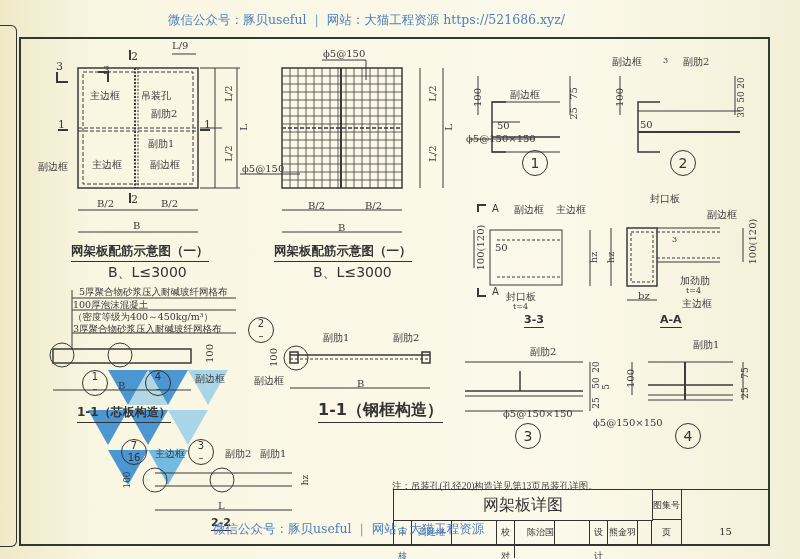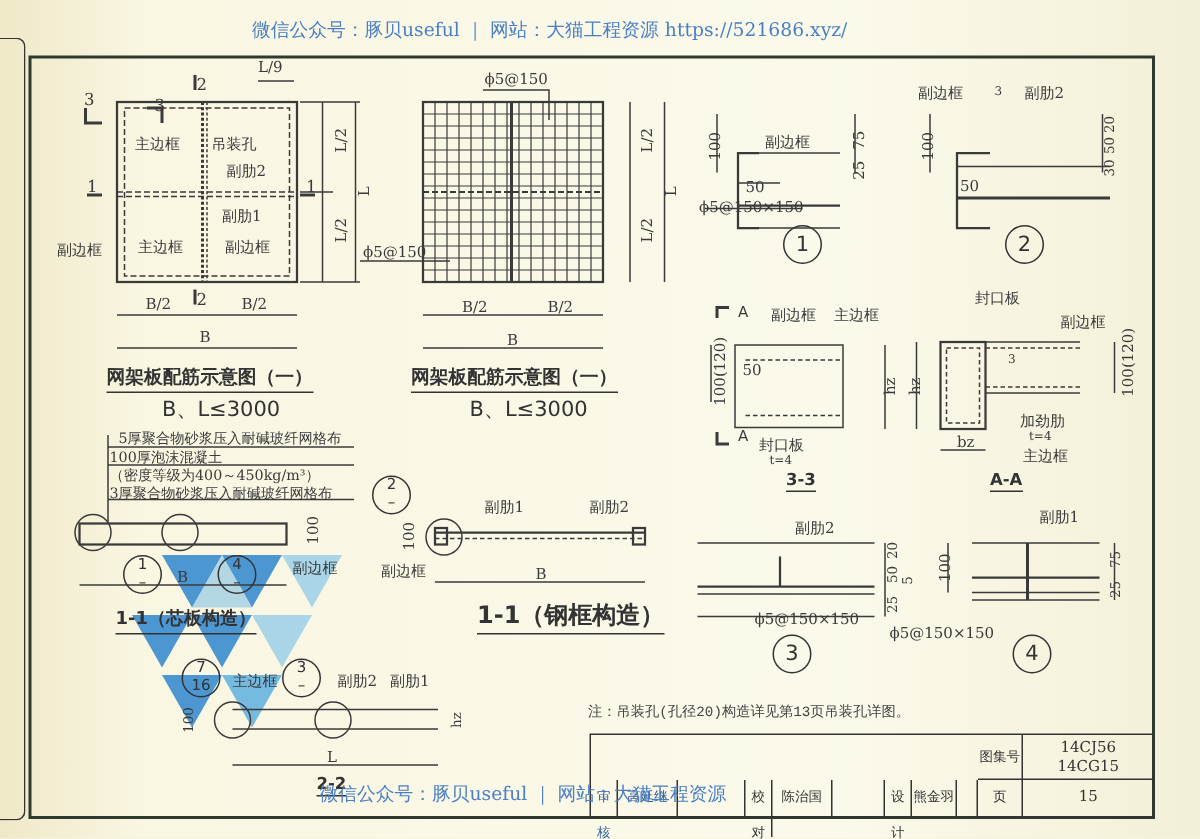--- a/index.html
+++ b/index.html
@@ -14,21 +14,21 @@
   .wm { position:absolute; font-family:"DejaVu Serif", serif; color:#4a7fc4; font-size:12.5px; white-space:nowrap;margin-left:30px; }
   .wm-top { left:138px; top:12px; }
   .wm-bottom { left:183px; top:521px; }
   .lbl { position:absolute; font-family:"DejaVu Serif", serif; font-size:10px; color:#3a3a3a; white-space:nowrap; }
   .cap { position:absolute; font-family:"DejaVu Sans", sans-serif; font-size:12.5px; font-weight:bold; color:#333;
          border-bottom:1.5px solid #333; white-space:nowrap; padding-bottom:1px; }
   .sub { position:absolute; font-family:"DejaVu Sans", sans-serif; font-size:14px; color:#333; white-space:nowrap; }
   .circ { position:absolute; border:1.3px solid #333; border-radius:50%; width:24px; height:24px;
           text-align:center; line-height:24px; font-size:14px; font-family:"DejaVu Sans", sans-serif; color:#333; }
   svg { position:absolute; left:0; top:0; }
-  .note { position:absolute; left:392px; top:468px; font-family:Liberation Mono, monospace; font-size:9.5px; color:#444; white-space:nowrap; }
+  .note { position:absolute; left:392px; top:480px; font-family:Liberation Serif, serif; font-size:9.5px; color:#444; white-space:nowrap; }
   .tblock { position:absolute; left:393px; top:489px; width:377px; height:56px; border:1.5px solid #333; box-sizing:border-box;
             font-family:"DejaVu Serif", serif; color:#333; }
   .tb-title { position:absolute; left:0; top:0; width:258px; height:30px; text-align:center; line-height:30px;
               font-family:"DejaVu Sans", sans-serif; font-size:16px; border-right:1px solid #333; border-bottom:1px solid #333; }
   .tb-cell { position:absolute; font-size:9px; text-align:center; border-right:1px solid #333; box-sizing:border-box; }
   .logo { position:absolute; left:88px; top:370px; width:170px; height:130px; opacity:0.85; }
 </style>
 </head>
 <body>
 
@@ -337,30 +337,27 @@
 <div class="lbl" style="left:225px;top:447px;">副肋2</div>
 <div class="lbl" style="left:260px;top:447px;">副肋1</div>
 <div class="lbl" style="left:118px;top:475px;transform:rotate(-90deg);font-size:9px;">100</div>
 <div class="lbl" style="left:300px;top:475px;transform:rotate(-90deg);font-size:9px;">hz</div>
 <div class="lbl" style="left:218px;top:500px;">L</div>
 <div class="cap" style="left:211px;top:516px;font-size:11px;">2-2</div>
 
 <div class="note">注：吊装孔(孔径20)构造详见第13页吊装孔详图。</div>
 
 <div class="tblock">
+  <div class="tb-title">网架板详图</div>
   <div class="tb-cell" style="left:258px;top:0;width:30px;height:30px;line-height:30px;border-bottom:1px solid #333;">图集号</div>
-  <div class="tb-cell" style="left:288px;top:0;width:87px;height:30px;border-right:none;border-bottom:1px solid #333;font-size:10px;line-height:13px;padding-top:2px;">
-    <div>14CJ56</div>
-    <div>14CG15</div>
-  </div>
   <div class="tb-cell" style="left:0;top:30px;width:18px;height:24px;line-height:24px;color:#2d5e9e;">审核</div>
   <div class="tb-cell" style="left:18px;top:30px;width:40px;height:24px;line-height:24px;color:#2d5e9e;">高延继</div>
   <div class="tb-cell" style="left:58px;top:30px;width:45px;height:24px;line-height:24px;font-style:italic;"></div>
   <div class="tb-cell" style="left:103px;top:30px;width:18px;height:38px;line-height:24px;">校对</div>
-  <div class="tb-cell" style="left:121px;top:30px;width:40px;height:24px;line-height:24px;">陈治国</div>
+  <div class="tb-cell" style="left:121px;top:30px;width:40px;height:24px;line-height:24px;text-align:right;">陈治国</div>
   <div class="tb-cell" style="left:161px;top:30px;width:35px;height:24px;line-height:24px;"></div>
   <div class="tb-cell" style="left:196px;top:30px;width:18px;height:24px;line-height:24px;">设计</div>
   <div class="tb-cell" style="left:214px;top:30px;width:30px;height:24px;line-height:24px;">熊金羽</div>
   <div class="tb-cell" style="left:244px;top:30px;width:14px;height:24px;line-height:24px;"></div>
   <div class="tb-cell" style="left:258px;top:30px;width:30px;height:24px;line-height:24px;">页</div>
   <div class="tb-cell" style="left:288px;top:30px;width:87px;height:24px;line-height:24px;border-right:none;font-size:10px;">15</div>
 </div>
 
 <div class="wm wm-bottom">微信公众号：豚贝useful ｜ 网站：大猫工程资源</div>
 

